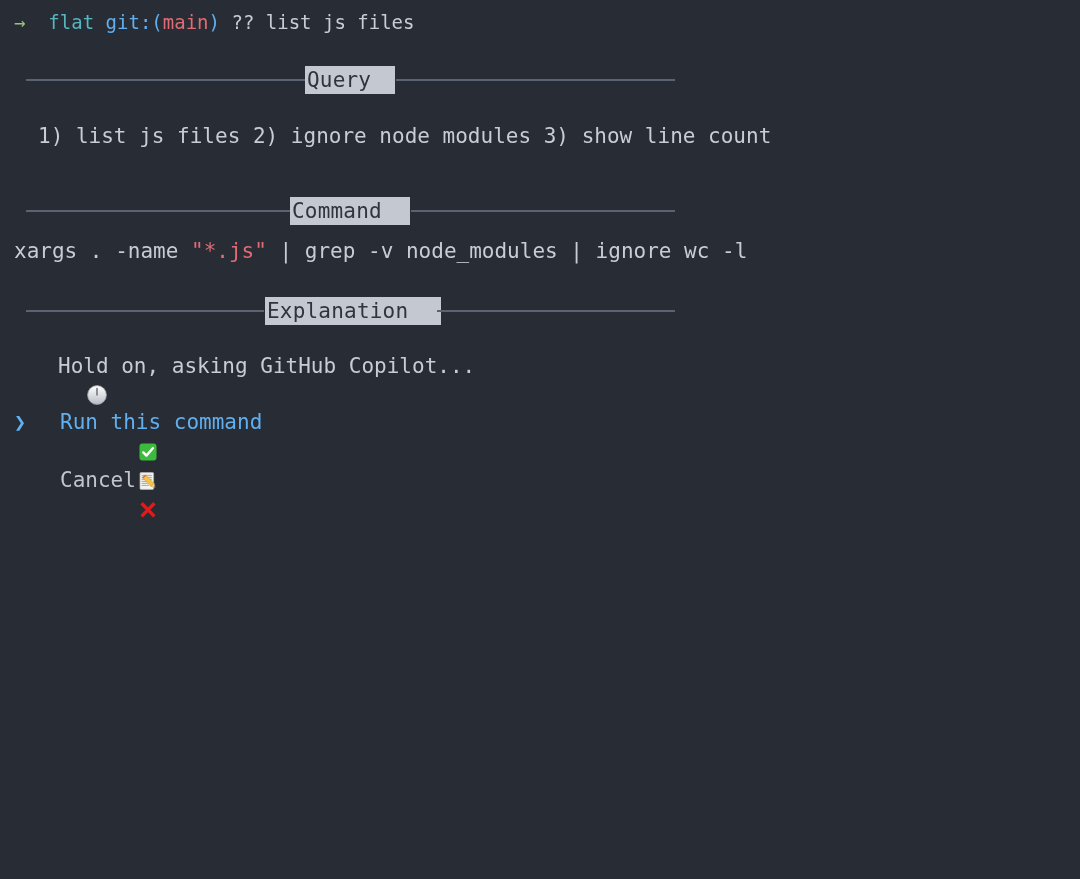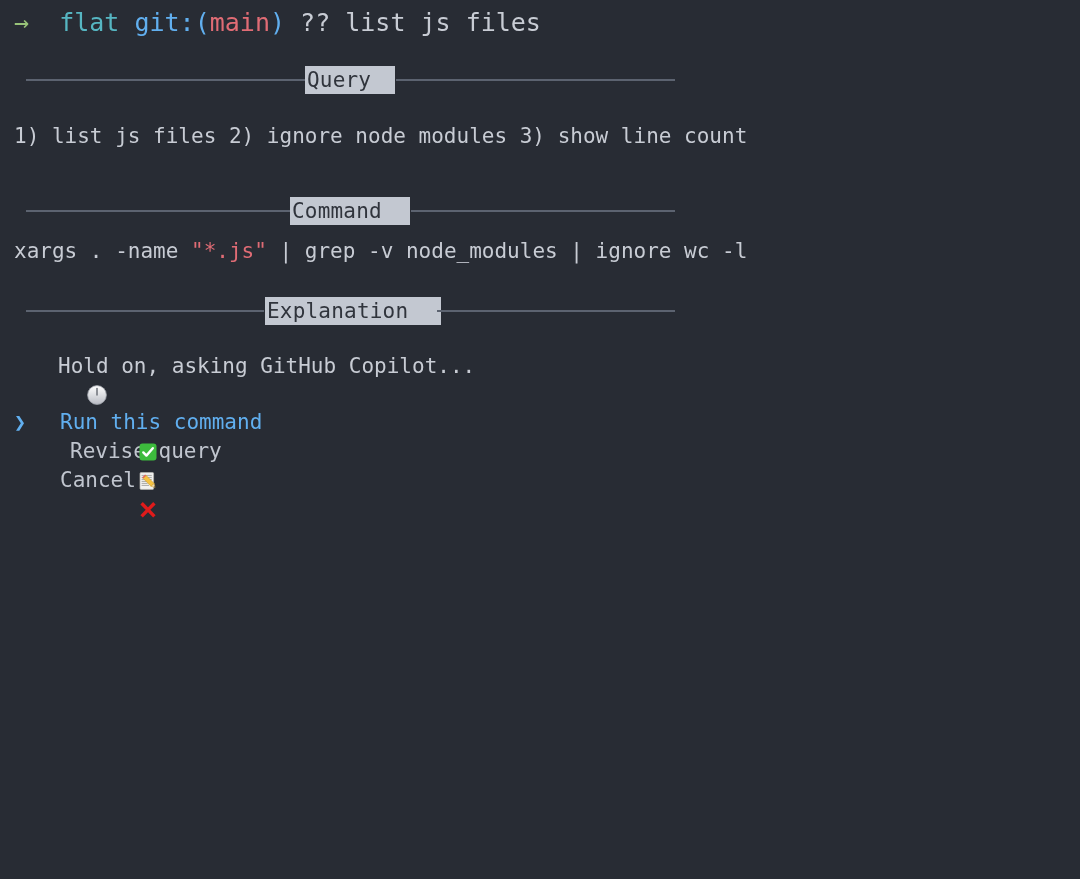--- a/index.html
+++ b/index.html
@@ -26,21 +26,21 @@
     padding: 0;
     box-sizing: border-box;
   }
 
   
   .prompt-line {
     position: absolute;
     left: 14px;
     top: 8px;
     white-space: pre;
-    font-size: 25px;
+    font-size: 19px;
     line-height: 29px;
   }
   .tok-arrow   { color: #98c379; }
   .tok-dir     { color: #56b6c2; }
   .tok-gitkw   { color: #61afef; }
   .tok-paren   { color: #61afef; }
   .tok-branch  { color: #e06c75; }
   .tok-cmdtext { color: #c8ccd4; }
 
   
@@ -150,21 +150,21 @@
 <div class="terminal">
 
   <div class="prompt-line"><span class="tok-arrow">→</span><span class="tok-cmdtext">  </span><span class="tok-dir">flat</span><span class="tok-cmdtext"> </span><span class="tok-gitkw">git:</span><span class="tok-paren">(</span><span class="tok-branch">main</span><span class="tok-paren">)</span><span class="tok-cmdtext"> </span><span class="tok-cmdtext">?? list js files</span></div>
 
   <div class="rule-row" style="top:65px;">
     <div class="rule-line left" style="width:279px;"></div>
     <div class="rule-label" style="left:305px;width:86px;">Query</div>
     <div class="rule-line right" style="left:396px;width:279px;"></div>
   </div>
 
-  <div class="text-line" style="top:122px;">1) list js files 2) ignore node modules 3) show line count</div>
+  <div class="text-line" style="top:122px;margin-left:24px;">1) list js files 2) ignore node modules 3) show line count</div>
 
   <div class="rule-row" style="top:196px;padding-left:13px;">
     <div class="rule-line left" style="width:264px;"></div>
     <div class="rule-label" style="left:290px;width:116px;">Command</div>
     <div class="rule-line right" style="left:411px;width:264px;"></div>
   </div>
 
   <div class="text-line" style="top:237px;"><span>xargs . -name </span><span class="tok-string">"*.js"</span><span> | grep -v node_modules | ignore wc -l</span></div>
 
   <div class="rule-row" style="top:296px;">
@@ -216,21 +216,20 @@
             <line x1="4.6" y1="15.4" x2="12.0" y2="15.4"></line>
           </g>
           <g transform="rotate(-45 13.5 12.5)">
             <rect x="11.2" y="4.3" width="4.2" height="11.4" fill="#f5c242" stroke="#c99a21" stroke-width="0.5"></rect>
             <polygon points="11.2,15.7 15.4,15.7 13.3,19.3" fill="#f0d6a8" stroke="#c99a21" stroke-width="0.4"></polygon>
             <polygon points="12.6,18.0 14.0,18.0 13.3,19.3" fill="#4a4a4a"></polygon>
             <rect x="11.2" y="3.0" width="4.2" height="1.5" fill="#e0685f"></rect>
           </g>
         </svg>
       </span>
-      <span class="menu-label normal spaced">Revise query</span>
     </div>
 
     <div class="menu-item">
       <span class="menu-pointer blank">❯</span>
       <span class="menu-icon">
         <svg width="22" height="22" viewBox="0 0 22 22" aria-hidden="true">
           <path d="M4.6 4.2 L17.4 17.4 M17.4 4.2 L4.6 17.4" fill="none" stroke="#e01b1b" stroke-width="3.4" stroke-linecap="butt"></path>
         </svg>
       </span>
       <span class="menu-label normal">Cancel</span>

